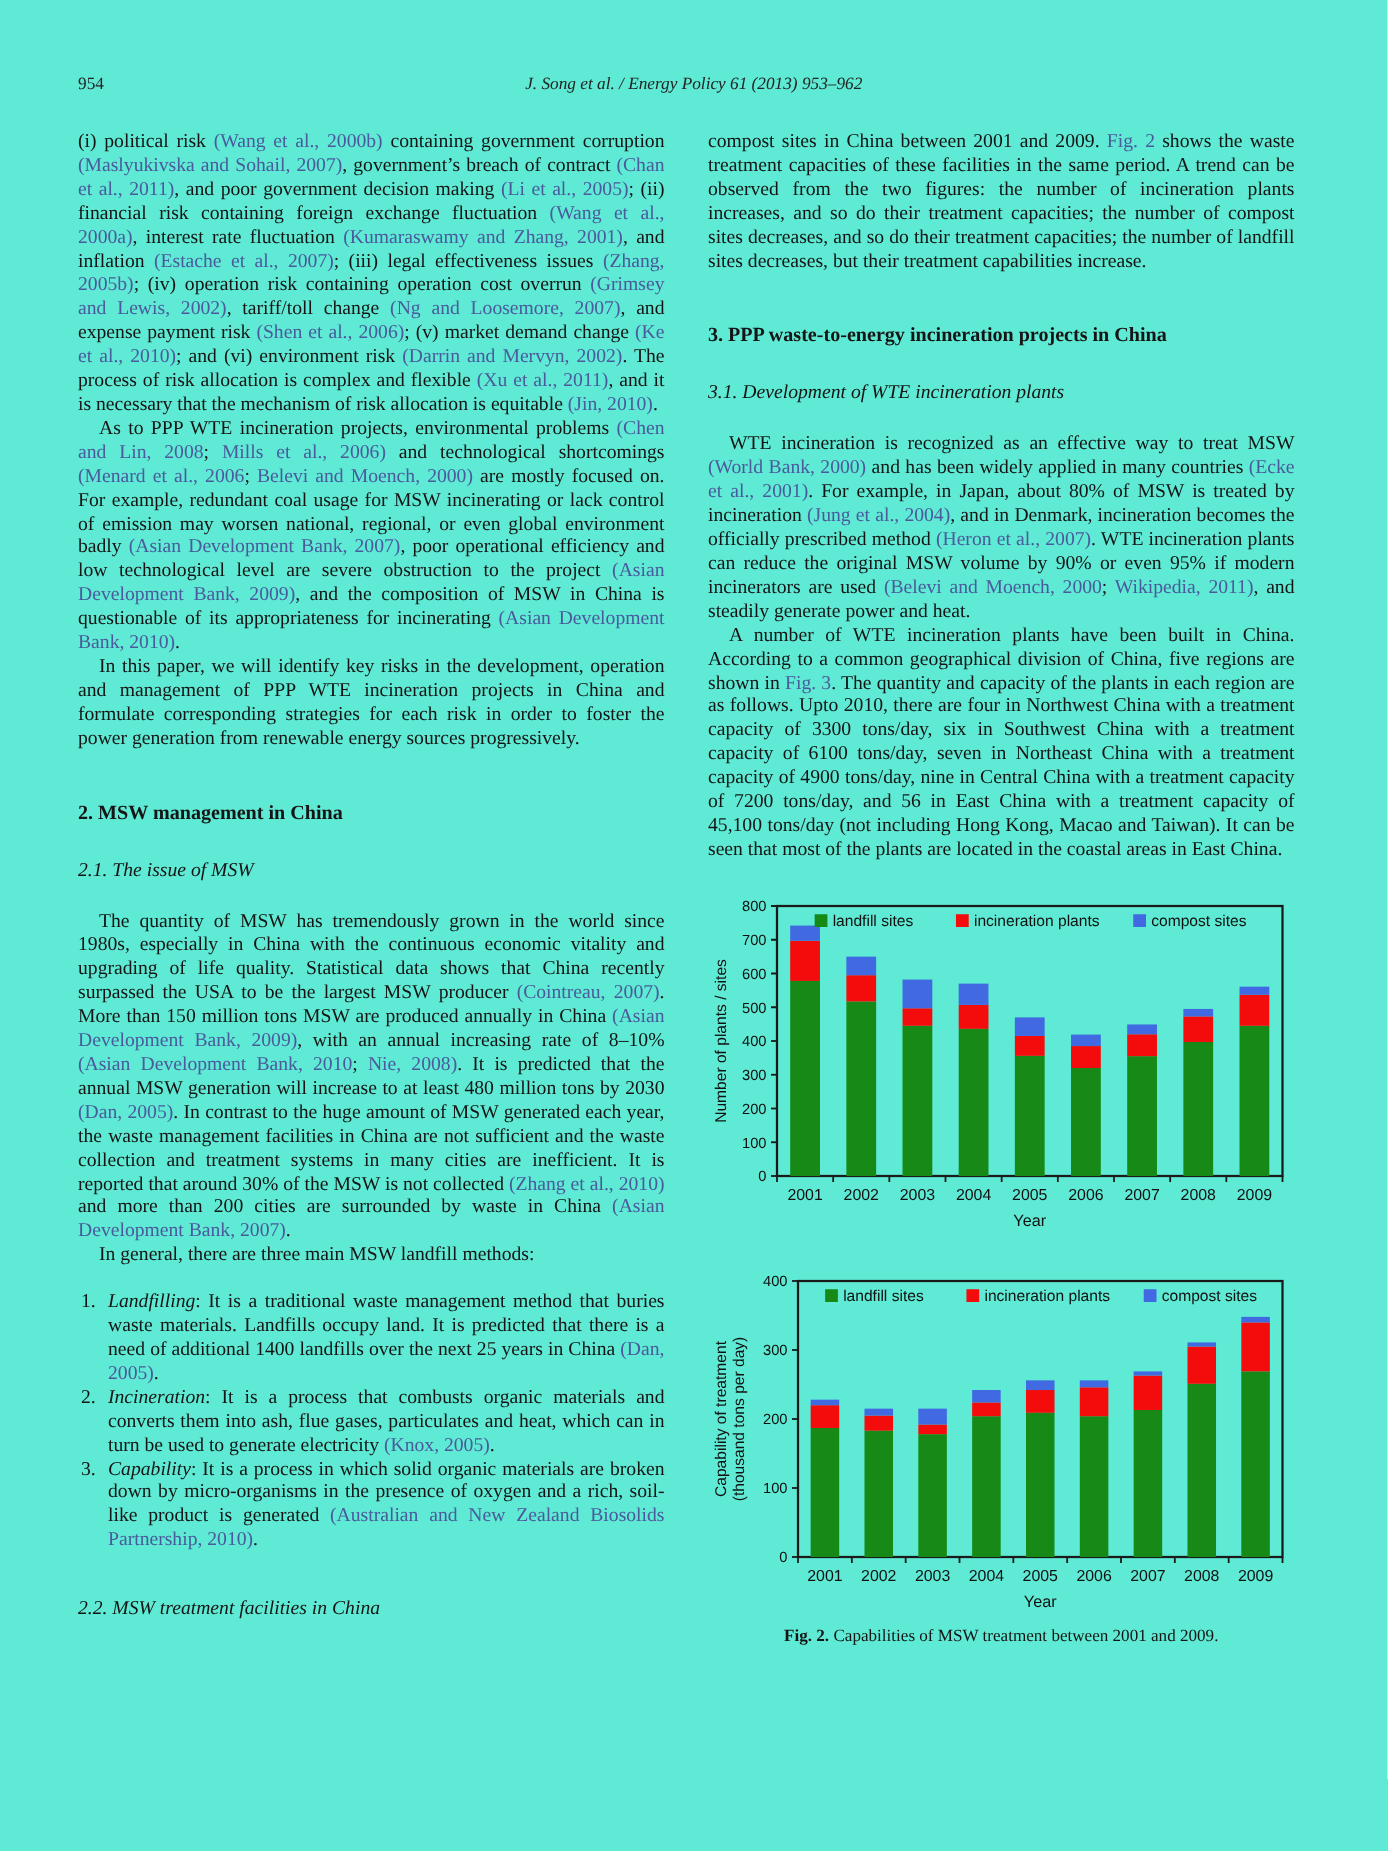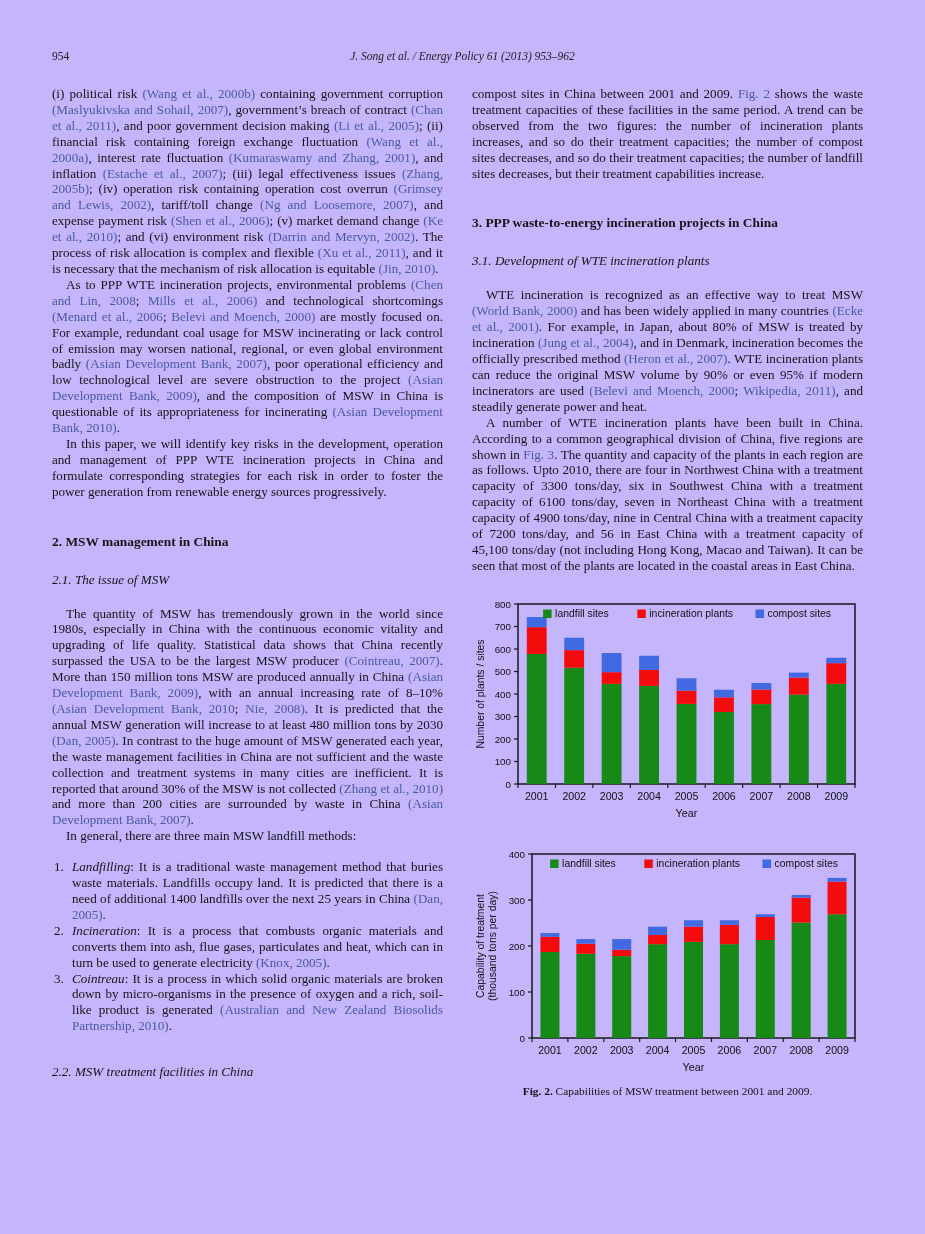--- a/index.html
+++ b/index.html
@@ -1,16 +1,16 @@
 <!DOCTYPE html>
 <html lang="en"><head>
 <meta charset="utf-8">
 <style>
   html,body{margin:0;padding:0;background:#ffffff;}
-  .page{position:relative;width:925px;height:1234px;background:#c4b5fd;overflow:hidden;
+  .page{position:relative;width:925px;height:1234px;background:#5eead4;overflow:hidden;
         font-family:"Liberation Serif","DejaVu Serif",serif;color:#151515;}
   .pagenum{position:absolute;left:52px;top:50px;font-size:11.5px;color:#222;}
   .runhead{position:absolute;left:0;right:0;top:50px;text-align:center;font-style:italic;
            font-size:11.5px;color:#222;}
   .col{position:absolute;top:86px;width:391px;font-size:13.1px;line-height:15.9px;
        text-align:justify;hyphens:auto;-webkit-hyphens:auto;}
   .col-left{left:52px;}
   .col-right{left:472px;}
   .col p{margin:0;}
   .col p.ind{text-indent:14px;}
@@ -48,21 +48,21 @@
         <div class="li">
           <span class="num">1.</span>
           <div class="litext"><span class="it">Landfilling</span><span>: It is a traditional waste management method that buries waste materials. Landfills occupy land. It is predicted that there is a need of additional 1400 landfills over the next 25 years in China </span><span class="cite">(Dan, 2005)</span><span>.</span></div>
         </div>
         <div class="li">
           <span class="num">2.</span>
           <div class="litext"><span class="it">Incineration</span><span>: It is a process that combusts organic materials and converts them into ash, flue gases, particulates and heat, which can in turn be used to generate electricity </span><span class="cite">(Knox, 2005)</span><span>.</span></div>
         </div>
         <div class="li">
           <span class="num">3.</span>
-          <div class="litext"><span class="it">Cointreau</span><span>: It is a process in which solid organic materials are broken down by micro-organisms in the presence of oxygen and a rich, soil-like product is generated </span><span class="cite">(Australian and New Zealand Biosolids Partnership, 2010)</span><span>.</span></div>
+          <div class="litext"><span class="it">Capability</span><span>: It is a process in which solid organic materials are broken down by micro-organisms in the presence of oxygen and a rich, soil-like product is generated </span><span class="cite">(Australian and New Zealand Biosolids Partnership, 2010)</span><span>.</span></div>
         </div>
       </div>
       <h3 class="h3b">2.2.  MSW treatment facilities in China</h3>
     </div>
 
   <div class="col col-right" id="col-right">
 
   <p><span>compost sites in China between 2001 and 2009. </span><span class="cite">Fig. 2</span><span> shows the waste treatment capacities of these facilities in the same period. A trend can be observed from the two figures: the number of incineration plants increases, and so do their treatment capacities; the number of compost sites decreases, and so do their treatment capacities; the number of landfill sites decreases, but their treatment capabilities increase.</span></p>
       <h2>3.  PPP waste-to-energy incineration projects in China</h2>
       <h3>3.1.  Development of WTE incineration plants</h3>

